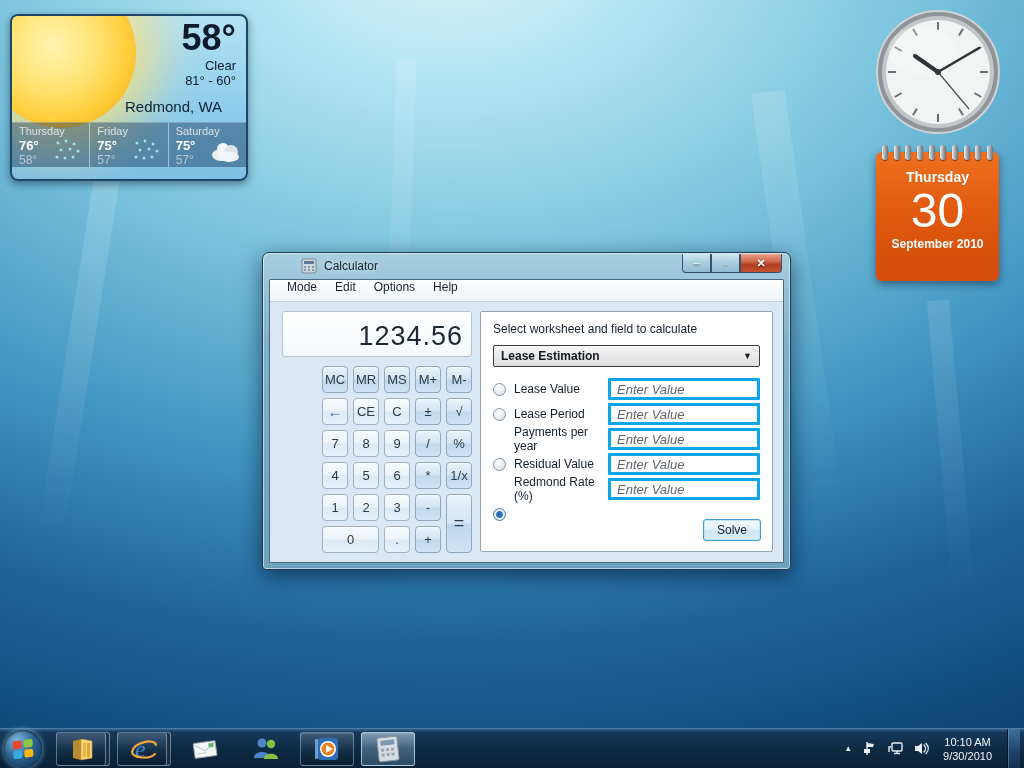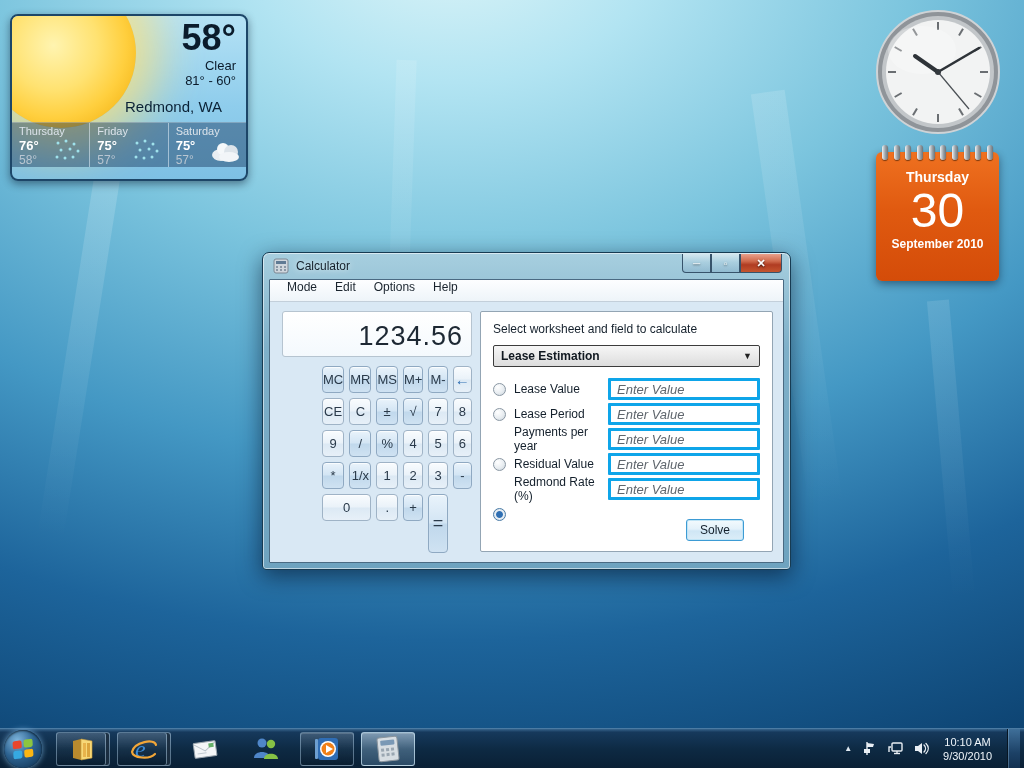--- a/index.html
+++ b/index.html
@@ -72,21 +72,21 @@
   .calendar .my { font-size:12px; font-weight:bold; }
 
   
   .win {
     position:absolute; left:262px; top:252px; width:529px; height:318px;
     border-radius:7px 7px 4px 4px;
     background:linear-gradient(to bottom, #a7cfdf 0%, #7fb0c9 30%, #6ea3bf 100%);
     border:1px solid #173b52;
     box-shadow:0 0 0 1px rgba(255,255,255,.55) inset, 0 6px 22px rgba(0,10,30,.55);
   }
-  .titlebar { position:relative; height:26px; display:flex; align-items:center; padding-left:10px; }
+  .titlebar { position:relative; height:26px; display:flex; align-items:center; padding-left:10px;margin-left:28px; }
   .title-icon { width:16px; height:16px; margin-right:7px; }
   .title-text { font-size:12px; color:#15202b; text-shadow:0 0 6px rgba(255,255,255,.9); }
   .caption { position:absolute; top:1px; right:8px; display:flex; }
   .cap-btn {
     width:29px; height:19px; border:1px solid #37536b; border-top:none;
     background:linear-gradient(to bottom, rgba(255,255,255,.5), rgba(190,215,230,.25) 45%, rgba(120,160,190,.35));
     display:flex; align-items:center; justify-content:center;
     color:#fff; font-size:10px; text-shadow:0 1px 2px rgba(0,0,0,.7);
   }
   .cap-min { border-radius:0 0 0 4px; }
@@ -109,21 +109,21 @@
 
   
   .pane-left { width:190px; }
   .display {
     height:46px; background:linear-gradient(to bottom,#ffffff,#f4f9fd);
     border:1px solid #b6c4d0; border-radius:3px;
     display:flex; align-items:flex-end; justify-content:flex-end;
     padding:0 8px 4px 0; font-size:27px; color:#1d2833; letter-spacing:1px;
   }
   .keys {
-    margin-top:9px; display:grid; grid-template-columns:repeat(6,1fr);
+    margin-top:9px; display:grid; grid-template-columns:repeat(5,1fr);
     grid-template-rows:repeat(6,27px); gap:5px;margin-left:40px;
   }
   .key {
     border-radius:4px; font-size:13px; display:flex; align-items:center; justify-content:center;
     color:#2a3a4a; border:1px solid #9fb3c6;
     background:linear-gradient(to bottom,#f9fcfe 0%,#eaf2f9 48%,#dcE9f4 52%,#e7f0f8 100%);
     box-shadow:0 1px 1px rgba(255,255,255,.8) inset;
     cursor:default;
   }
   .key.blue { background:linear-gradient(to bottom,#e9f3fb 0%,#d3e5f4 48%,#c0d8ec 52%,#cfe2f2 100%); border-color:#8fa9c2; }
@@ -153,21 +153,21 @@
   .radio.checked { border-color:#4a7ba6;
     background:radial-gradient(circle at 50% 50%, #2f6fb3 0%, #2f6fb3 38%, #e9f0f6 50%, #cfd9e2 100%); }
   .no-radio { width:21px; flex:0 0 21px; }
   .flabel { flex:1; font-size:12px; }
   .fld {
     width:152px; height:22px; border:3px solid #0ea5e9; border-radius:1px;
     font-size:13px; padding:6px 6px; color:#222; font-family:"Liberation Sans",sans-serif;
   }
   .fld::placeholder { font-style:italic; color:#5f666d; opacity:1; }
   .solve {
-    position:absolute; right:28px; bottom:10px; width:58px; height:22px;
+    position:absolute; right:11px; bottom:10px; width:58px; height:22px;
     border:1px solid #3d9bd4; border-radius:3px;
     box-shadow:0 0 0 1px #bfe4f6 inset;
     background:linear-gradient(to bottom,#f3fafd 0%,#e3f1fa 45%,#cfe6f5 55%,#dcedf8 100%);
     font-size:12px; color:#14202c; display:flex; align-items:center; justify-content:center;
   }
 
   
   .taskbar {
     position:absolute; left:0; bottom:0; width:1024px; height:40px;
     background:linear-gradient(to bottom,#37658d 0%,#16395c 8%,#0d2942 55%,#0a2035 100%);

